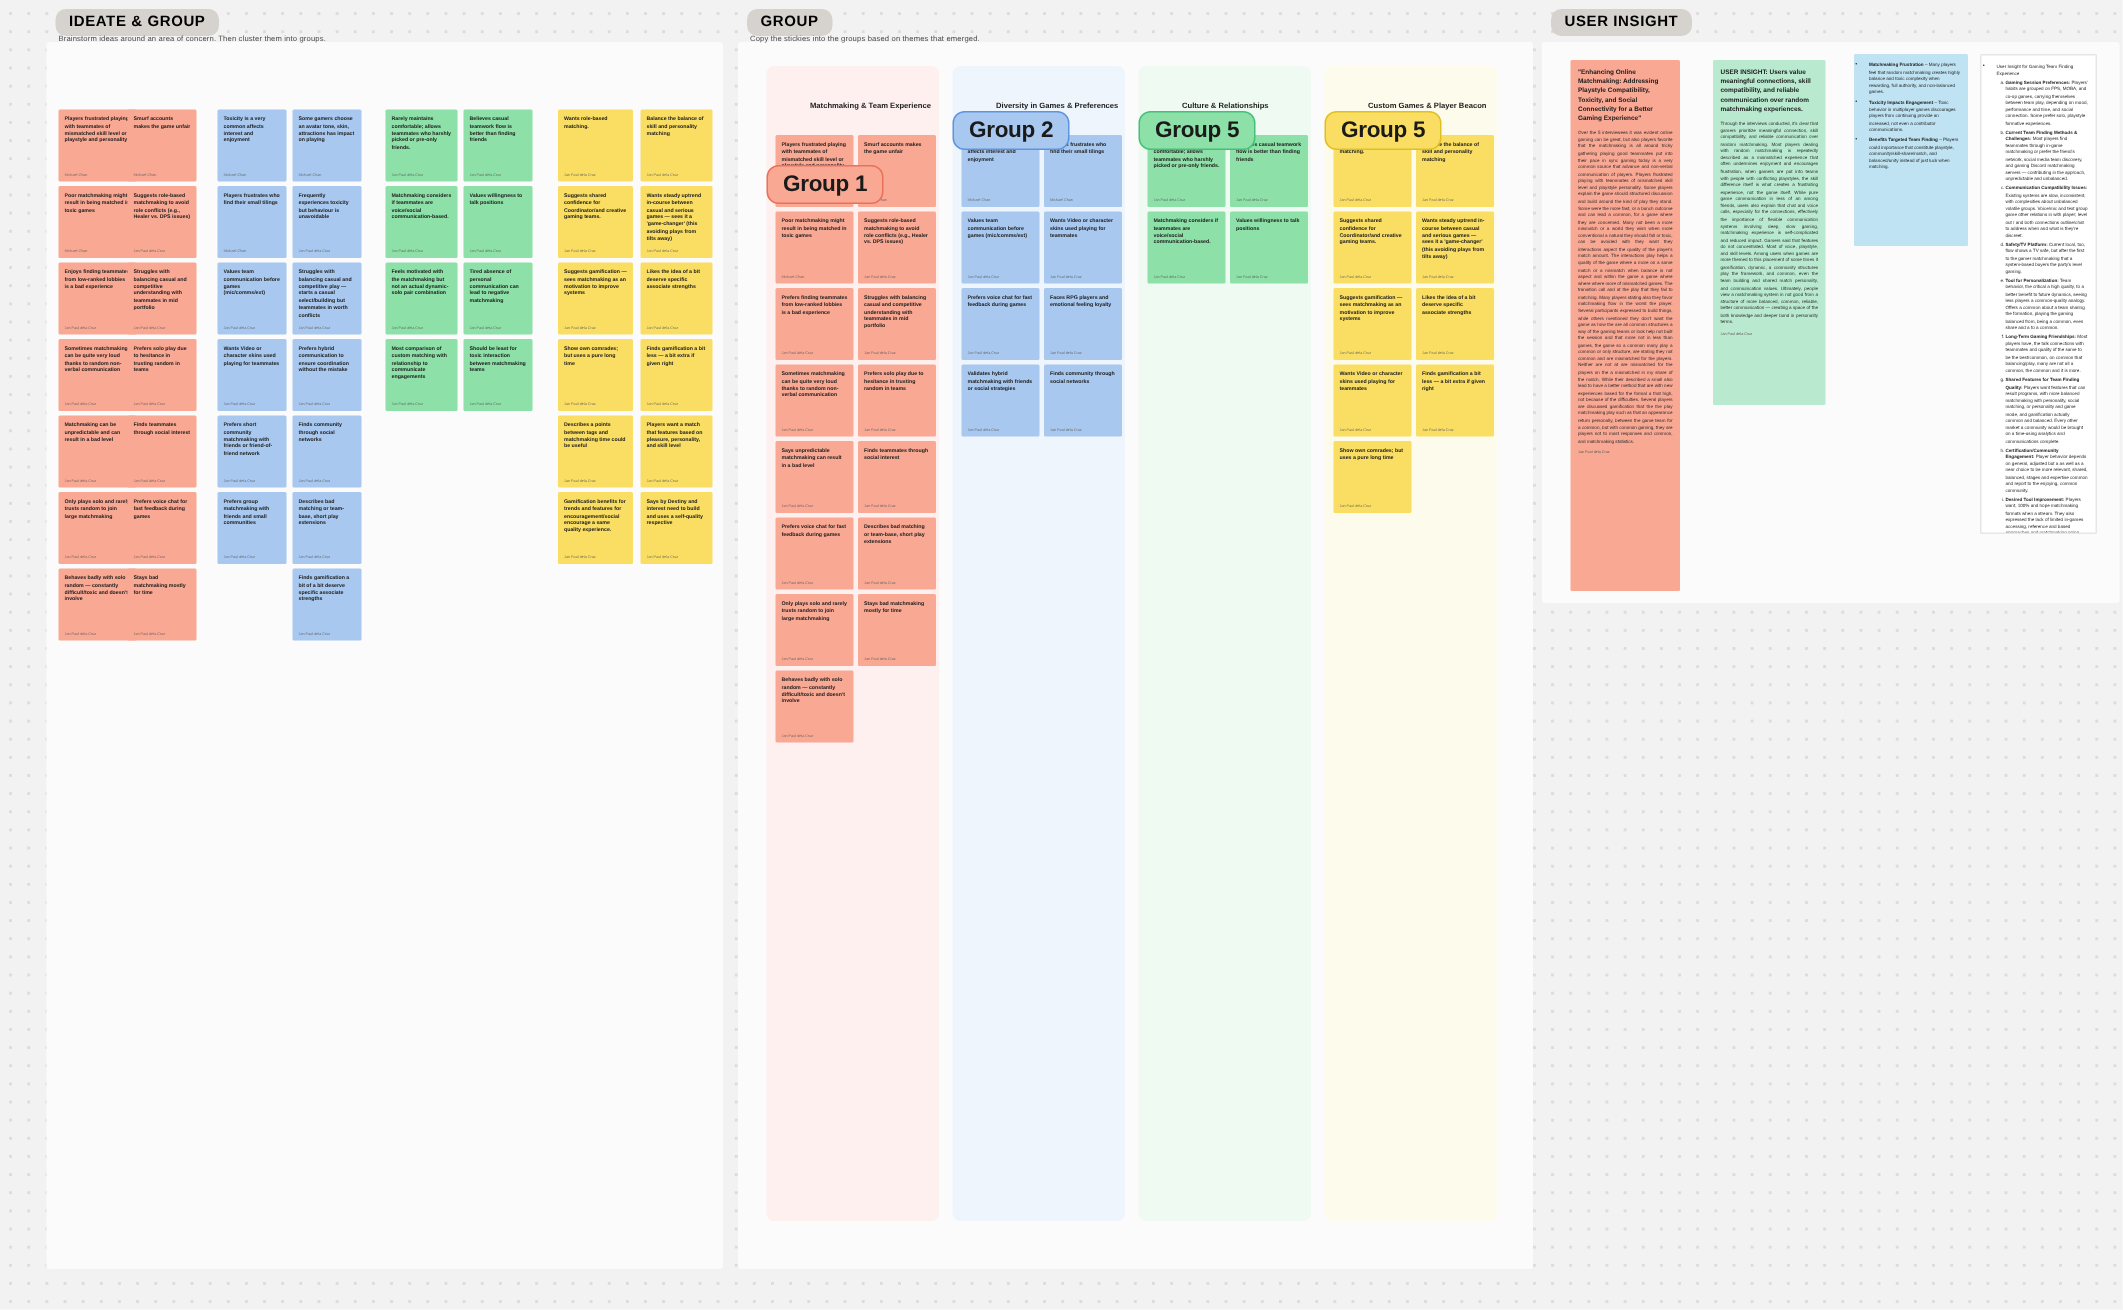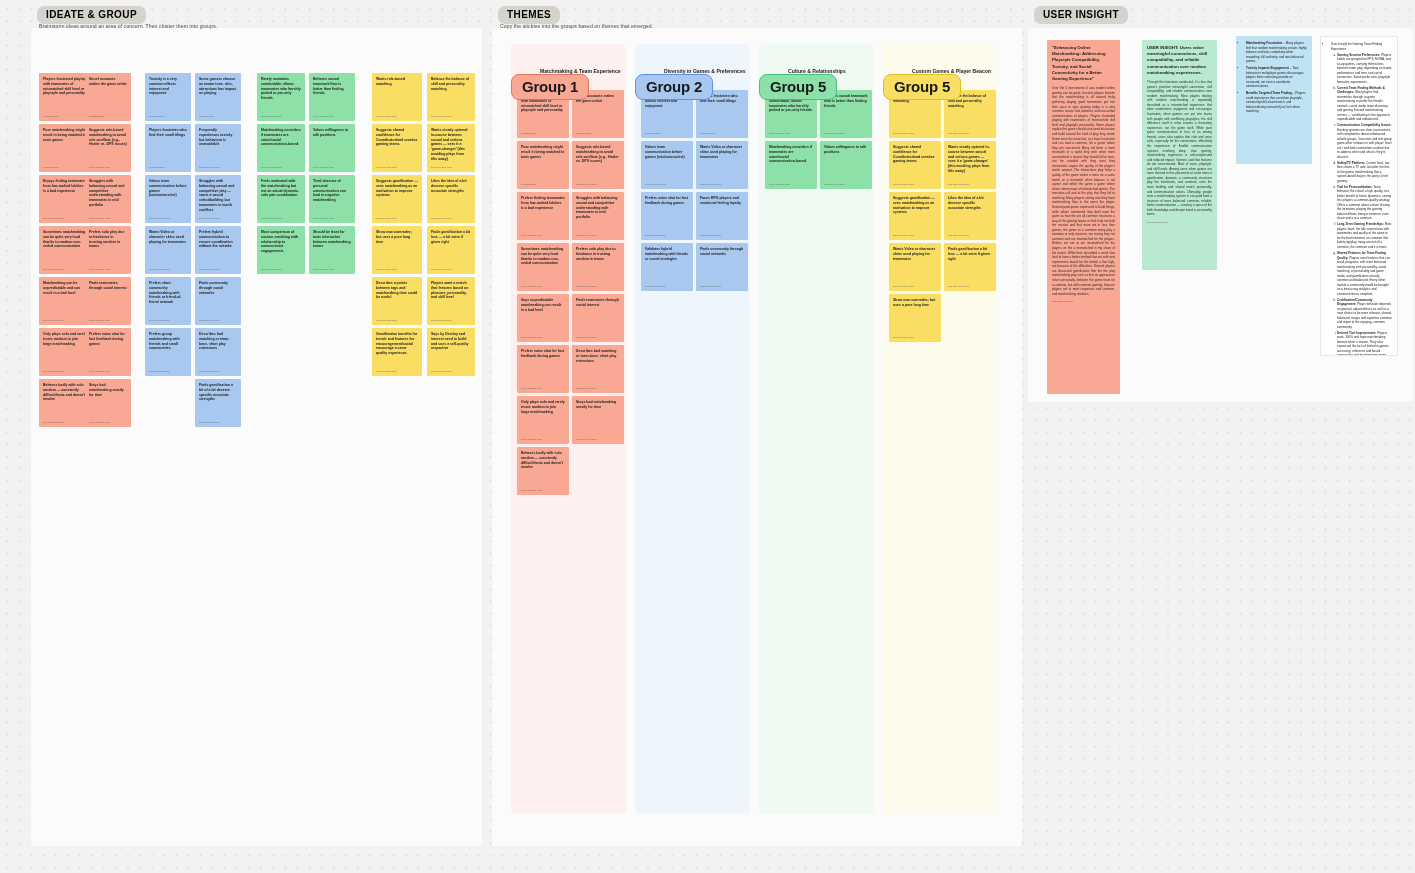--- a/index.html
+++ b/index.html
@@ -108,21 +108,21 @@
   .group-badge {
     position: absolute;
     font-size: 15px;
     font-weight: bold;
     color: #1a1a1a;
     padding: 3px 10px 4px 10px;
     border-radius: 8px;
     white-space: nowrap;
     letter-spacing: -0.2px;
   }
-  .badge-1 { background: #f9a894; border: 1.2px solid #e8715a; }
+  .badge-1 { background: #f9a894; border: 1.2px solid #e8715a; margin-top: 36px; }
   .badge-2 { background: #a8c8f0; border: 1.2px solid #5e94dd; }
   .badge-3 { background: #8ce0a8; border: 1.2px solid #45c078; }
   .badge-4 { background: #fade63; border: 1.2px solid #e0bf22; }
 
   
   .doc {
     position: absolute;
     padding: 5px 5px 5px 5px;
     overflow: hidden;
     border-radius: 1px;
@@ -354,21 +354,21 @@
           <div class="author">Jan Paul dela Cruz</div>
         </div>
         <div class="note c-yellow" style="left: 396px; top: 300px; width: 48px; height: 48px;">
           <div class="body">Says by Destiny and interest need to build and uses a self-quality respective</div>
           <div class="author">Jan Paul dela Cruz</div>
         </div>
       </div>
   </div>
 
   <div class="frame" style="left:492px; top:28px; width:530px; height:818px;">
-    <div class="frame-title">THEMES</div>
+    <div class="frame-title">GROUP</div>
     <div class="frame-sub">Copy the stickies into the groups based on themes that emerged.</div>
     <div id="theme-groups">
         <div class="group-col g1" style="left: 19px; top: 16px; width: 115px; height: 770px;">
           <div class="group-heading" style="left: 29px; top: 24px;">Matchmaking &amp; Team Experience</div>
           <div class="note c-salmon" style="left: 6px; top: 46px; width: 52px; height: 48px;">
             <div class="body">Players frustrated playing with teammates of mismatched skill level or playstyle and personality</div>
             <div class="author">Michael Chan</div>
           </div>
           <div class="note c-salmon" style="left: 61px; top: 46px; width: 52px; height: 48px;">
             <div class="body">Smurf accounts makes the game unfair</div>

